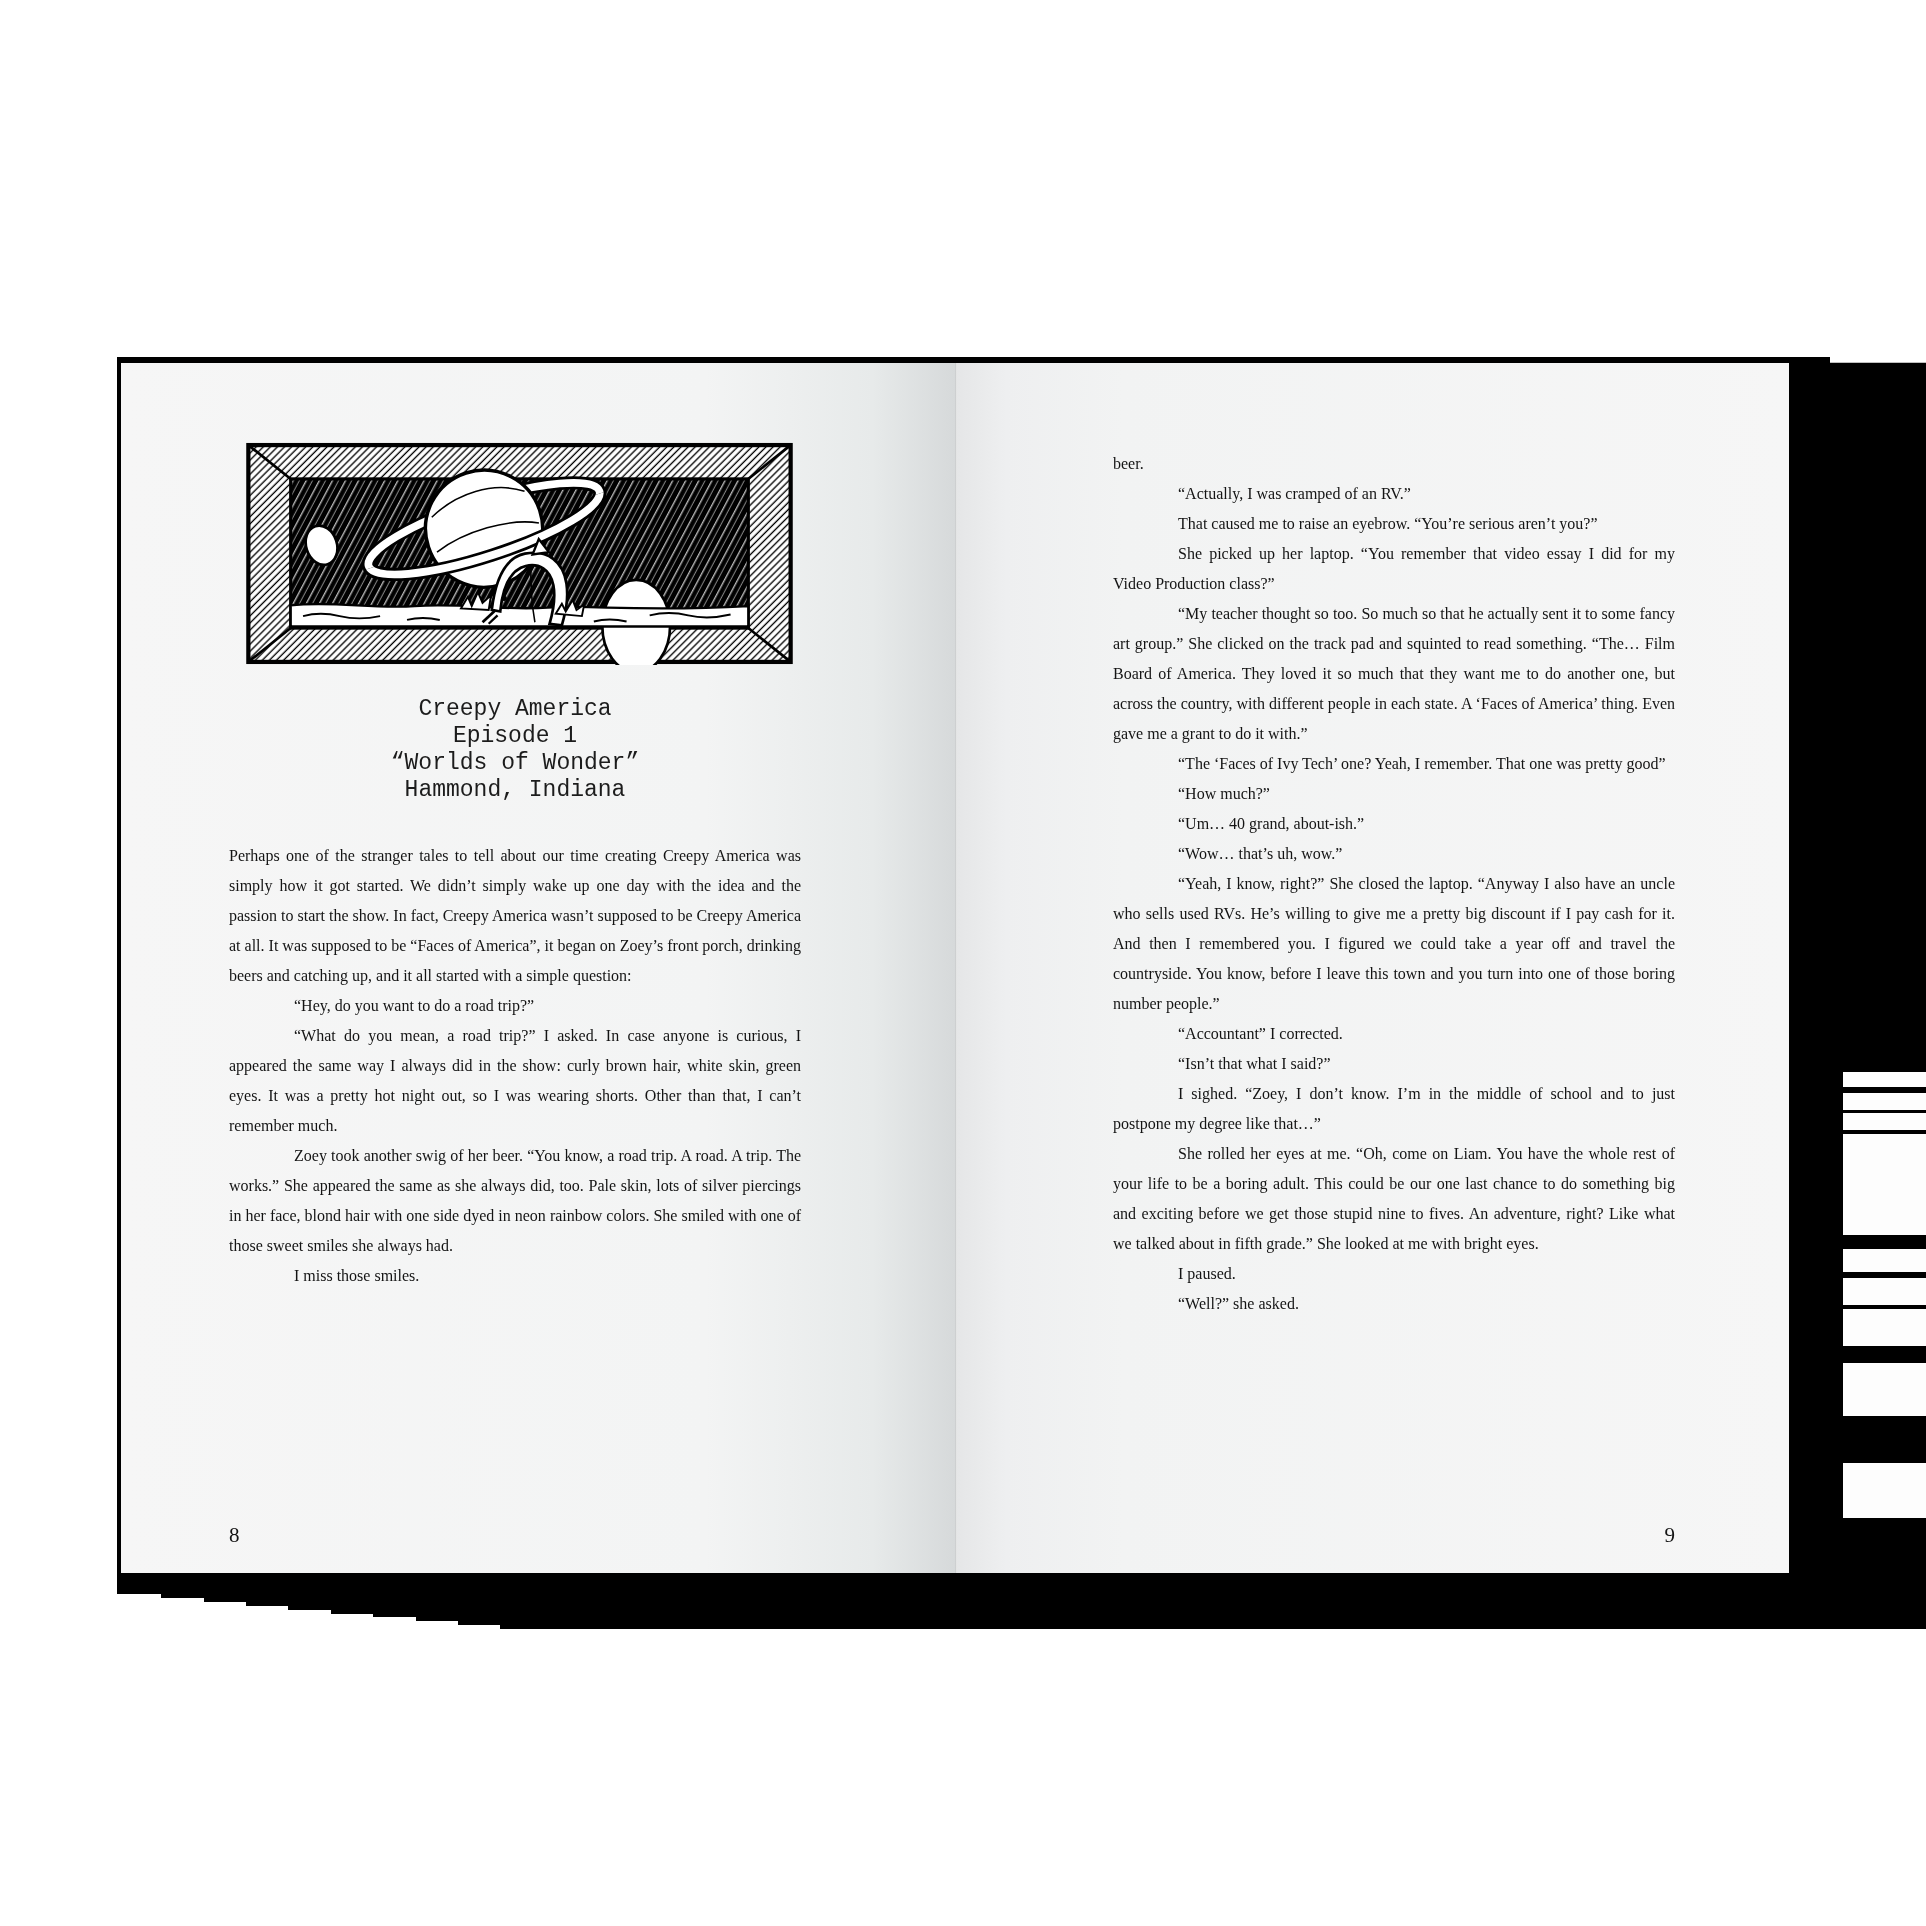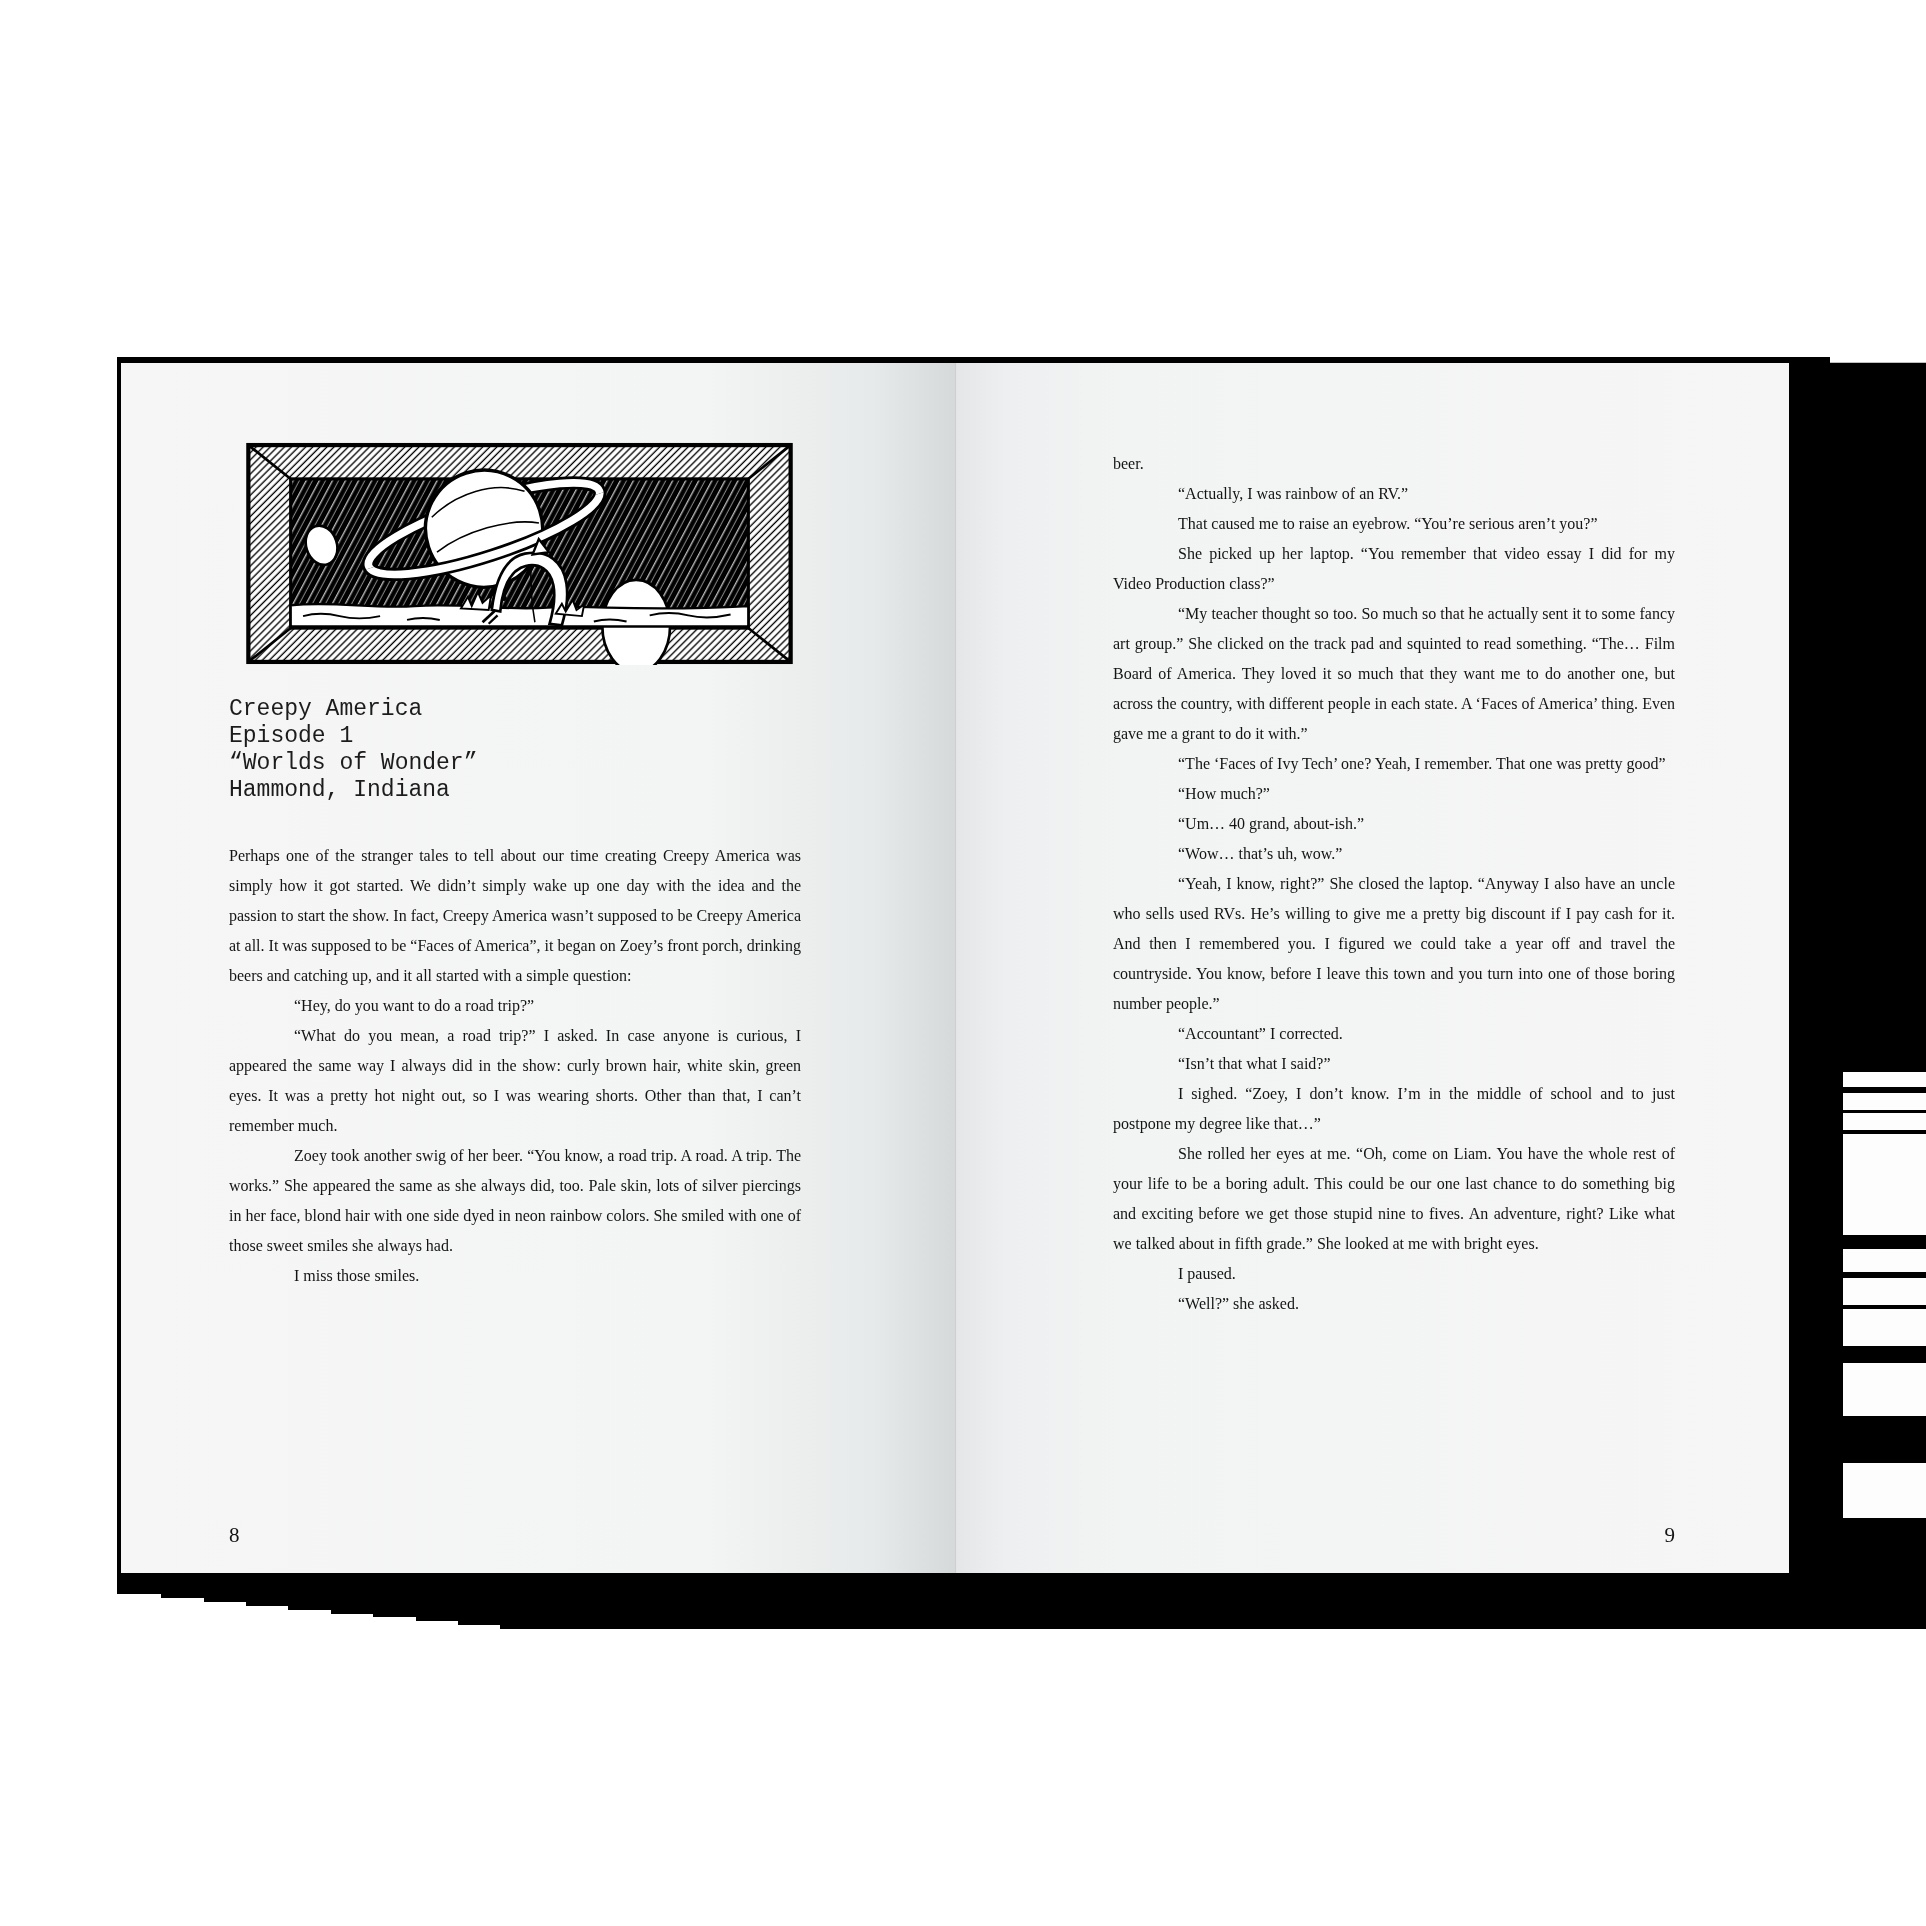--- a/index.html
+++ b/index.html
@@ -33,20 +33,21 @@
   .page-right{
     left:956px;width:833px;
     background:linear-gradient(to right,#e5e6e7 0%,#eeeff0 6%,#f2f3f3 20%,#f6f6f6 100%);
   }
   .spine{
     position:absolute;left:955px;top:363px;width:1.5px;height:1210px;
     background:linear-gradient(to right,#c2c5c6,#efefef);
   }
   .title-block{
     position:absolute;left:108px;top:333px;width:572px;
+    text-align:center;
     font-family:"Liberation Mono","DejaVu Sans Mono",monospace;
     font-size:23px;line-height:27px;color:#1c1c1c;
   }
   .body-text{position:absolute;font-size:16px;line-height:30px;text-align:justify;color:#141414;}
   .body-left{left:108px;top:478px;width:572px;}
   .body-right{left:157px;top:86px;width:562px;}
   .para{margin:0;}
   .para.indent{text-indent:65px;}
   .page-number{position:absolute;top:1160px;font-size:21px;color:#141414;}
   .pn-left{left:108px;width:572px;text-align:left;}
@@ -144,21 +145,21 @@
       <p class="para indent">Zoey took another swig of her beer. “You know, a road trip. A road. A trip. The works.” She appeared the same as she always did, too. Pale skin, lots of silver piercings in her face, blond hair with one side dyed in neon rainbow colors. She smiled with one of those sweet smiles she always had.</p>
       <p class="para indent">I miss those smiles.</p>
     </div>
 
   <div class="page-number pn-left">8</div>
 </div>
 
 <div class="page page-right">
   <div class="body-text body-right">
       <p class="para">beer.</p>
-      <p class="para indent">“Actually, I was rainbow of an RV.”</p>
+      <p class="para indent">“Actually, I was cramped of an RV.”</p>
       <p class="para indent">That caused me to raise an eyebrow. “You’re serious aren’t you?”</p>
       <p class="para indent">She picked up her laptop. “You remember that video essay I did for my Video Production class?”</p>
       <p class="para indent">“My teacher thought so too. So much so that he actually sent it to some fancy art group.” She clicked on the track pad and squinted to read something. “The… Film Board of America. They loved it so much that they want me to do another one, but across the country, with different people in each state. A ‘Faces of America’ thing. Even gave me a grant to do it with.”</p>
       <p class="para indent">“The ‘Faces of Ivy Tech’ one? Yeah, I remember. That one was pretty good”</p>
       <p class="para indent">“How much?”</p>
       <p class="para indent">“Um… 40 grand, about-ish.”</p>
       <p class="para indent">“Wow… that’s uh, wow.”</p>
       <p class="para indent">“Yeah, I know, right?” She closed the laptop. “Anyway I also have an uncle who sells used RVs. He’s willing to give me a pretty big discount if I pay cash for it. And then I remembered you. I figured we could take a year off and travel the countryside. You know, before I leave this town and you turn into one of those boring number people.”</p>
       <p class="para indent">“Accountant” I corrected.</p>
       <p class="para indent">“Isn’t that what I said?”</p>

